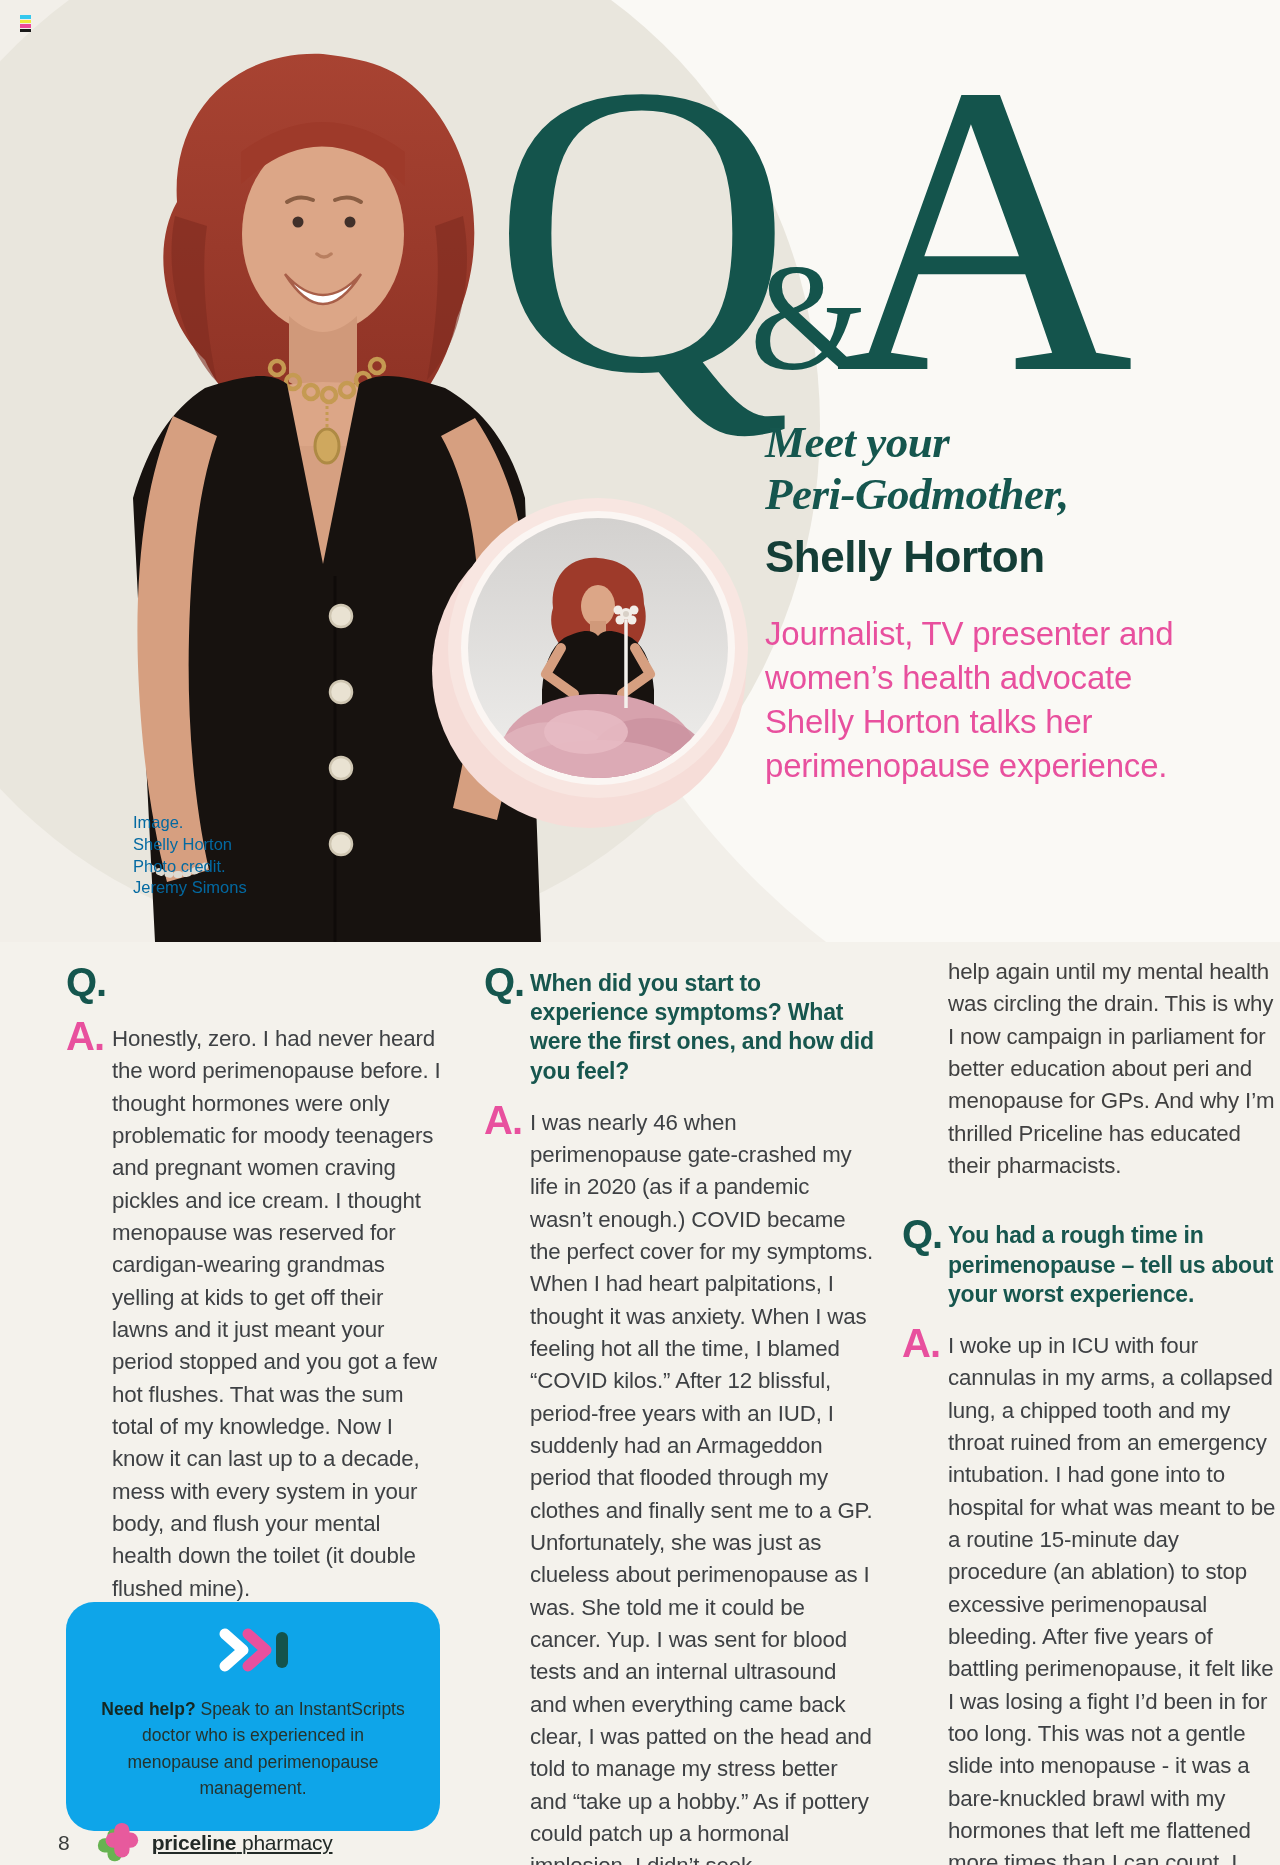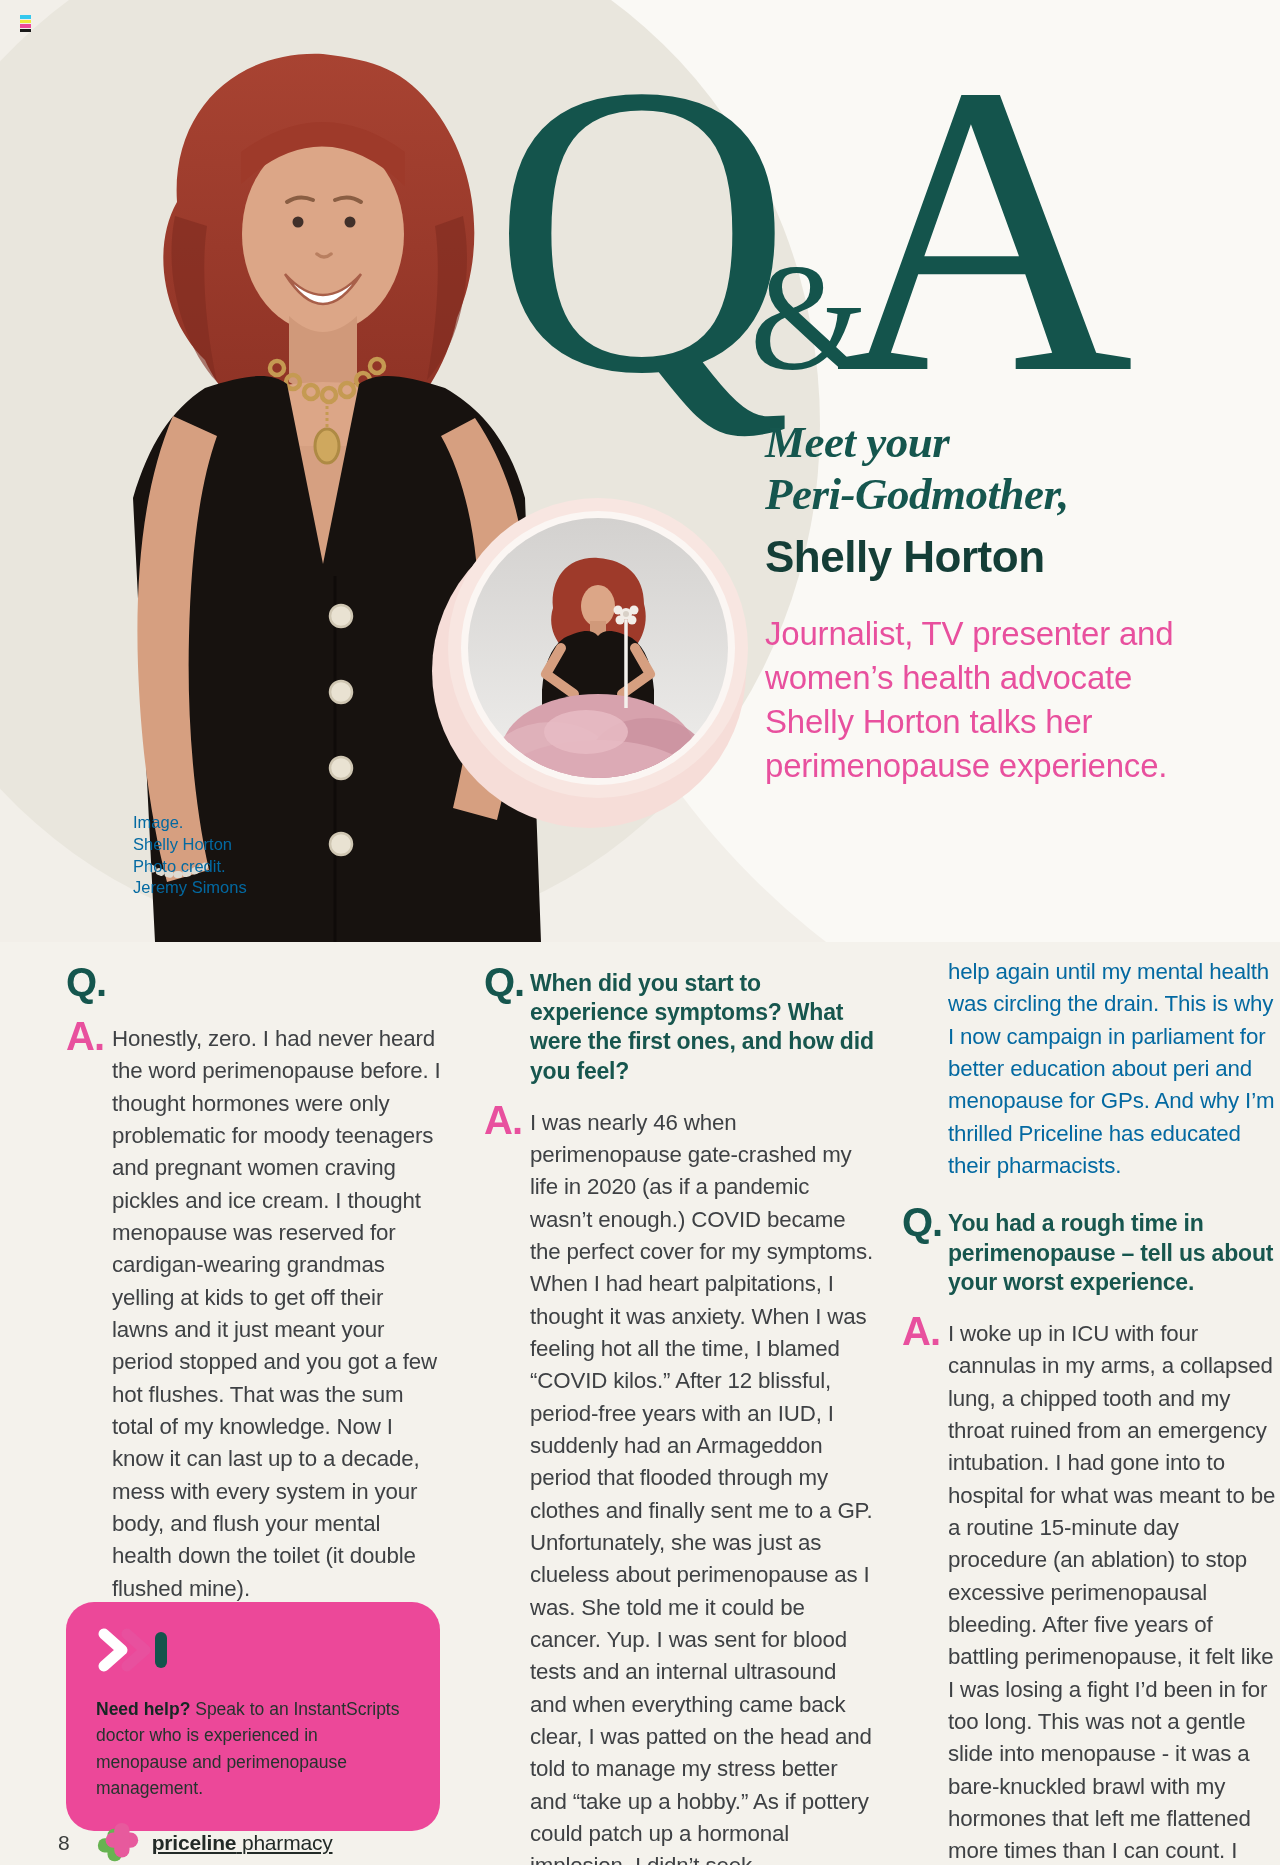--- a/index.html
+++ b/index.html
@@ -46,25 +46,25 @@
   .col{position:absolute;top:962px;}
   .col1{left:66px;width:378px;}
   .col2{left:484px;width:392px;}
   .col3{left:902px;width:374px;top:956px;}
 
   .qa-row{display:grid;grid-template-columns:46px 1fr;margin-bottom:14px;}
   .q-label{font-size:40px;font-weight:bold;color:#15564e;line-height:1;letter-spacing:-1px;}
   .a-label{font-size:40px;font-weight:bold;color:#e8509e;line-height:1;letter-spacing:-1px;}
   .q-text{font-size:23px;font-weight:bold;line-height:1.27;color:#17564e;padding-top:7px;letter-spacing:-0.2px;}
   .a-text{font-size:22.3px;line-height:1.45;color:#3e4144;padding-top:7px;letter-spacing:-0.15px;}
-  .cont-text{margin-left:46px;font-size:22.3px;line-height:1.45;color:#0369a1;letter-spacing:-0.15px;margin-bottom:20px;}
+  .cont-text{margin-left:46px;font-size:22.3px;line-height:1.45;color:#404040;letter-spacing:-0.15px;margin-bottom:32px;}
 
   .help-box{
     position:absolute;left:66px;top:1602px;width:374px;box-sizing:border-box;
-    background:#ec4899;border-radius:28px;padding:26px 30px 30px 30px;
+    background:#0ea5e9;border-radius:28px;padding:26px 30px 30px 30px;text-align:center;
   }
   .help-text{margin-top:20px;font-size:17.5px;line-height:1.5;color:#25332d;}
   .help-text b{color:#152823;}
 
   
   .footer{position:absolute;left:58px;top:1820px;display:flex;align-items:center;}
   .page-num{font-size:21px;color:#3a3d3c;margin-right:26px;}
   .brand{font-size:21px;color:#222a27;margin-left:10px;letter-spacing:-0.2px;text-decoration:underline;}
   .brand .b1{font-weight:bold;}
 </style>

